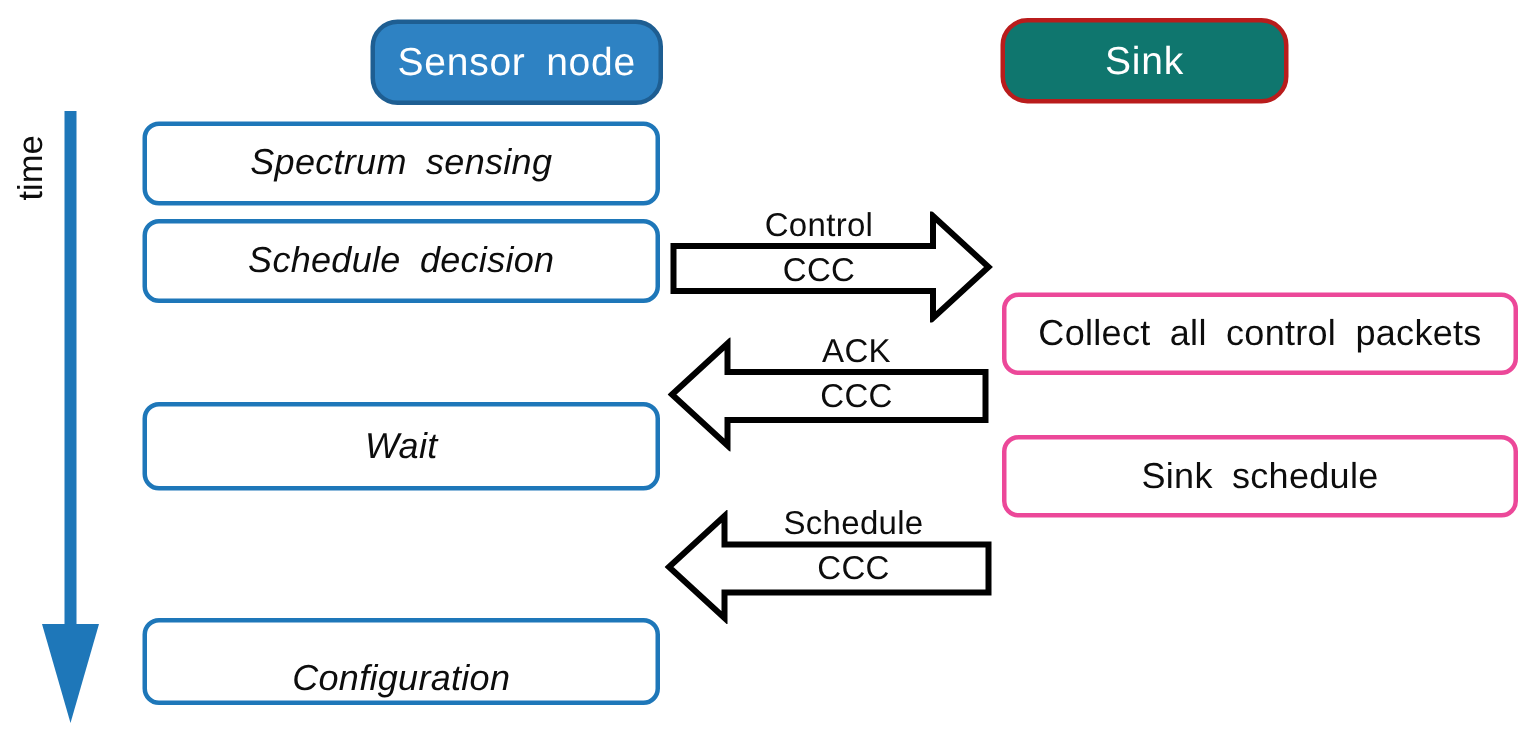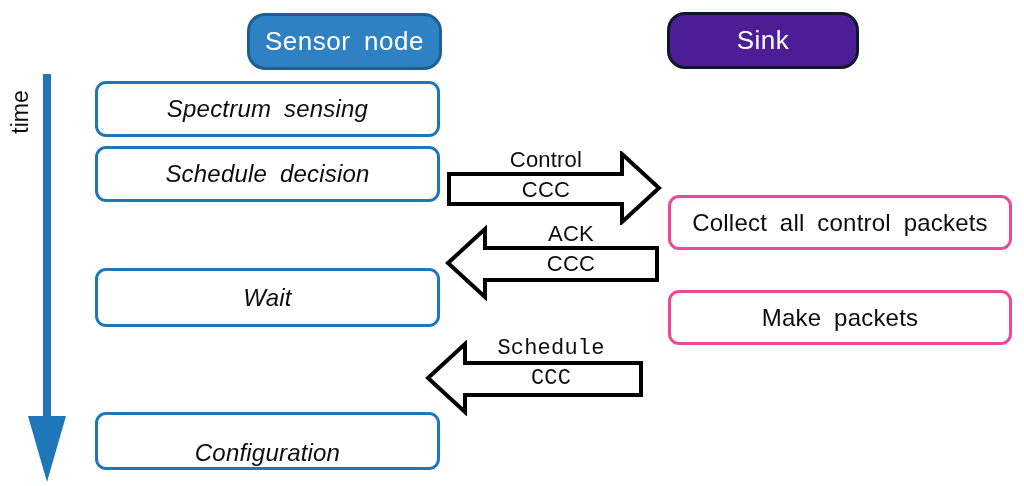--- a/index.html
+++ b/index.html
@@ -18,21 +18,21 @@
     font-size:23px;text-align:center;line-height:28px;color:#0d0d0d;
   }
   .timeline-svg{position:absolute;left:27px;top:74px;}
   
   .hdr{
     position:absolute;height:51px;border-radius:18px;
     display:flex;align-items:center;justify-content:center;
     color:#ffffff;font-size:26px;letter-spacing:.5px;word-spacing:6px;
   }
   .hdr-sensor{left:247px;top:13px;width:189px;background:#2e82c3;border:3px solid #1e5e92;}
-  .hdr-sink{left:667px;top:12px;width:186px;background:#4c1d95;border:3px solid #0f172a;}
+  .hdr-sink{left:667px;top:12px;width:186px;background:#0f766e;border:3px solid #b91c1c;}
   
   .step{
     position:absolute;background:#ffffff;border-radius:11px;
     display:flex;align-items:center;justify-content:center;
     font-size:24px;letter-spacing:.2px;word-spacing:6px;color:#0d0d0d;
   }
   .step-blue{left:95px;width:339px;border:3px solid #1e77b9;font-style:italic;}
   .step-green{left:668px;width:338px;border:3px solid #ec4899;}
   .pos-sensing{top:81px;height:50px;}
   .pos-decision{top:146px;height:50px;}
@@ -42,25 +42,25 @@
   .pos-make{top:290px;height:49px;}
   
   .msg{position:absolute;}
   .msg svg{position:absolute;left:0;top:0;}
   .msg .msg-name, .msg .msg-channel{
     position:absolute;text-align:center;
     font-size:22px;letter-spacing:.2px;color:#0d0d0d;
   }
   .msg .msg-name{top:-3px;height:24px;line-height:24px;}
   .msg .msg-channel{top:23px;height:31px;line-height:31px;}
-  .msg-control{left:446px;top:141px;width:216px;height:74px;margin-top:10px;}
+  .msg-control{left:446px;top:141px;width:216px;height:74px;}
   .msg-control .msg-name,.msg-control .msg-channel{left:20px;width:160px;}
   .msg-ack{left:445px;top:225px;width:215px;height:76px;}
   .msg-ack .msg-name,.msg-ack .msg-channel{left:40px;width:172px;}
-  .msg-schedule{left:425px;top:340px;width:219px;height:76px;font-family:Liberation Mono, monospace;}
+  .msg-schedule{left:443px;top:340px;width:219px;height:76px;}
   .msg-schedule .msg-name,.msg-schedule .msg-channel{left:40px;width:172px;}
 </style>
 </head>
 <body>
 
 <div id="stage">
 
   <div class="time-label">time</div>
   <svg class="timeline-svg" width="40" height="412" viewBox="0 0 40 412">
     <rect x="16" y="0" width="8" height="348" fill="#1e77b9"></rect>
@@ -84,21 +84,21 @@
     <span>Wait</span>
   </div>
   <div class="step step-blue pos-config">
     <span>Configuration</span>
   </div>
 
   <div class="step step-green pos-collect">
     <span>Collect all control packets</span>
   </div>
   <div class="step step-green pos-make">
-    <span>Make packets</span>
+    <span>Sink schedule</span>
   </div>
 
   <div class="msg msg-control">
     <svg width="216" height="74" viewBox="0 0 216 74">
       <polygon points="3,23 176,23 176,3 213,37 176,71 176,53 3,53" fill="#ffffff" stroke="#000000" stroke-width="4" stroke-linejoin="miter"></polygon>
     </svg>
     <span class="msg-name">Control</span>
     <span class="msg-channel">CCC</span>
   </div>
 

